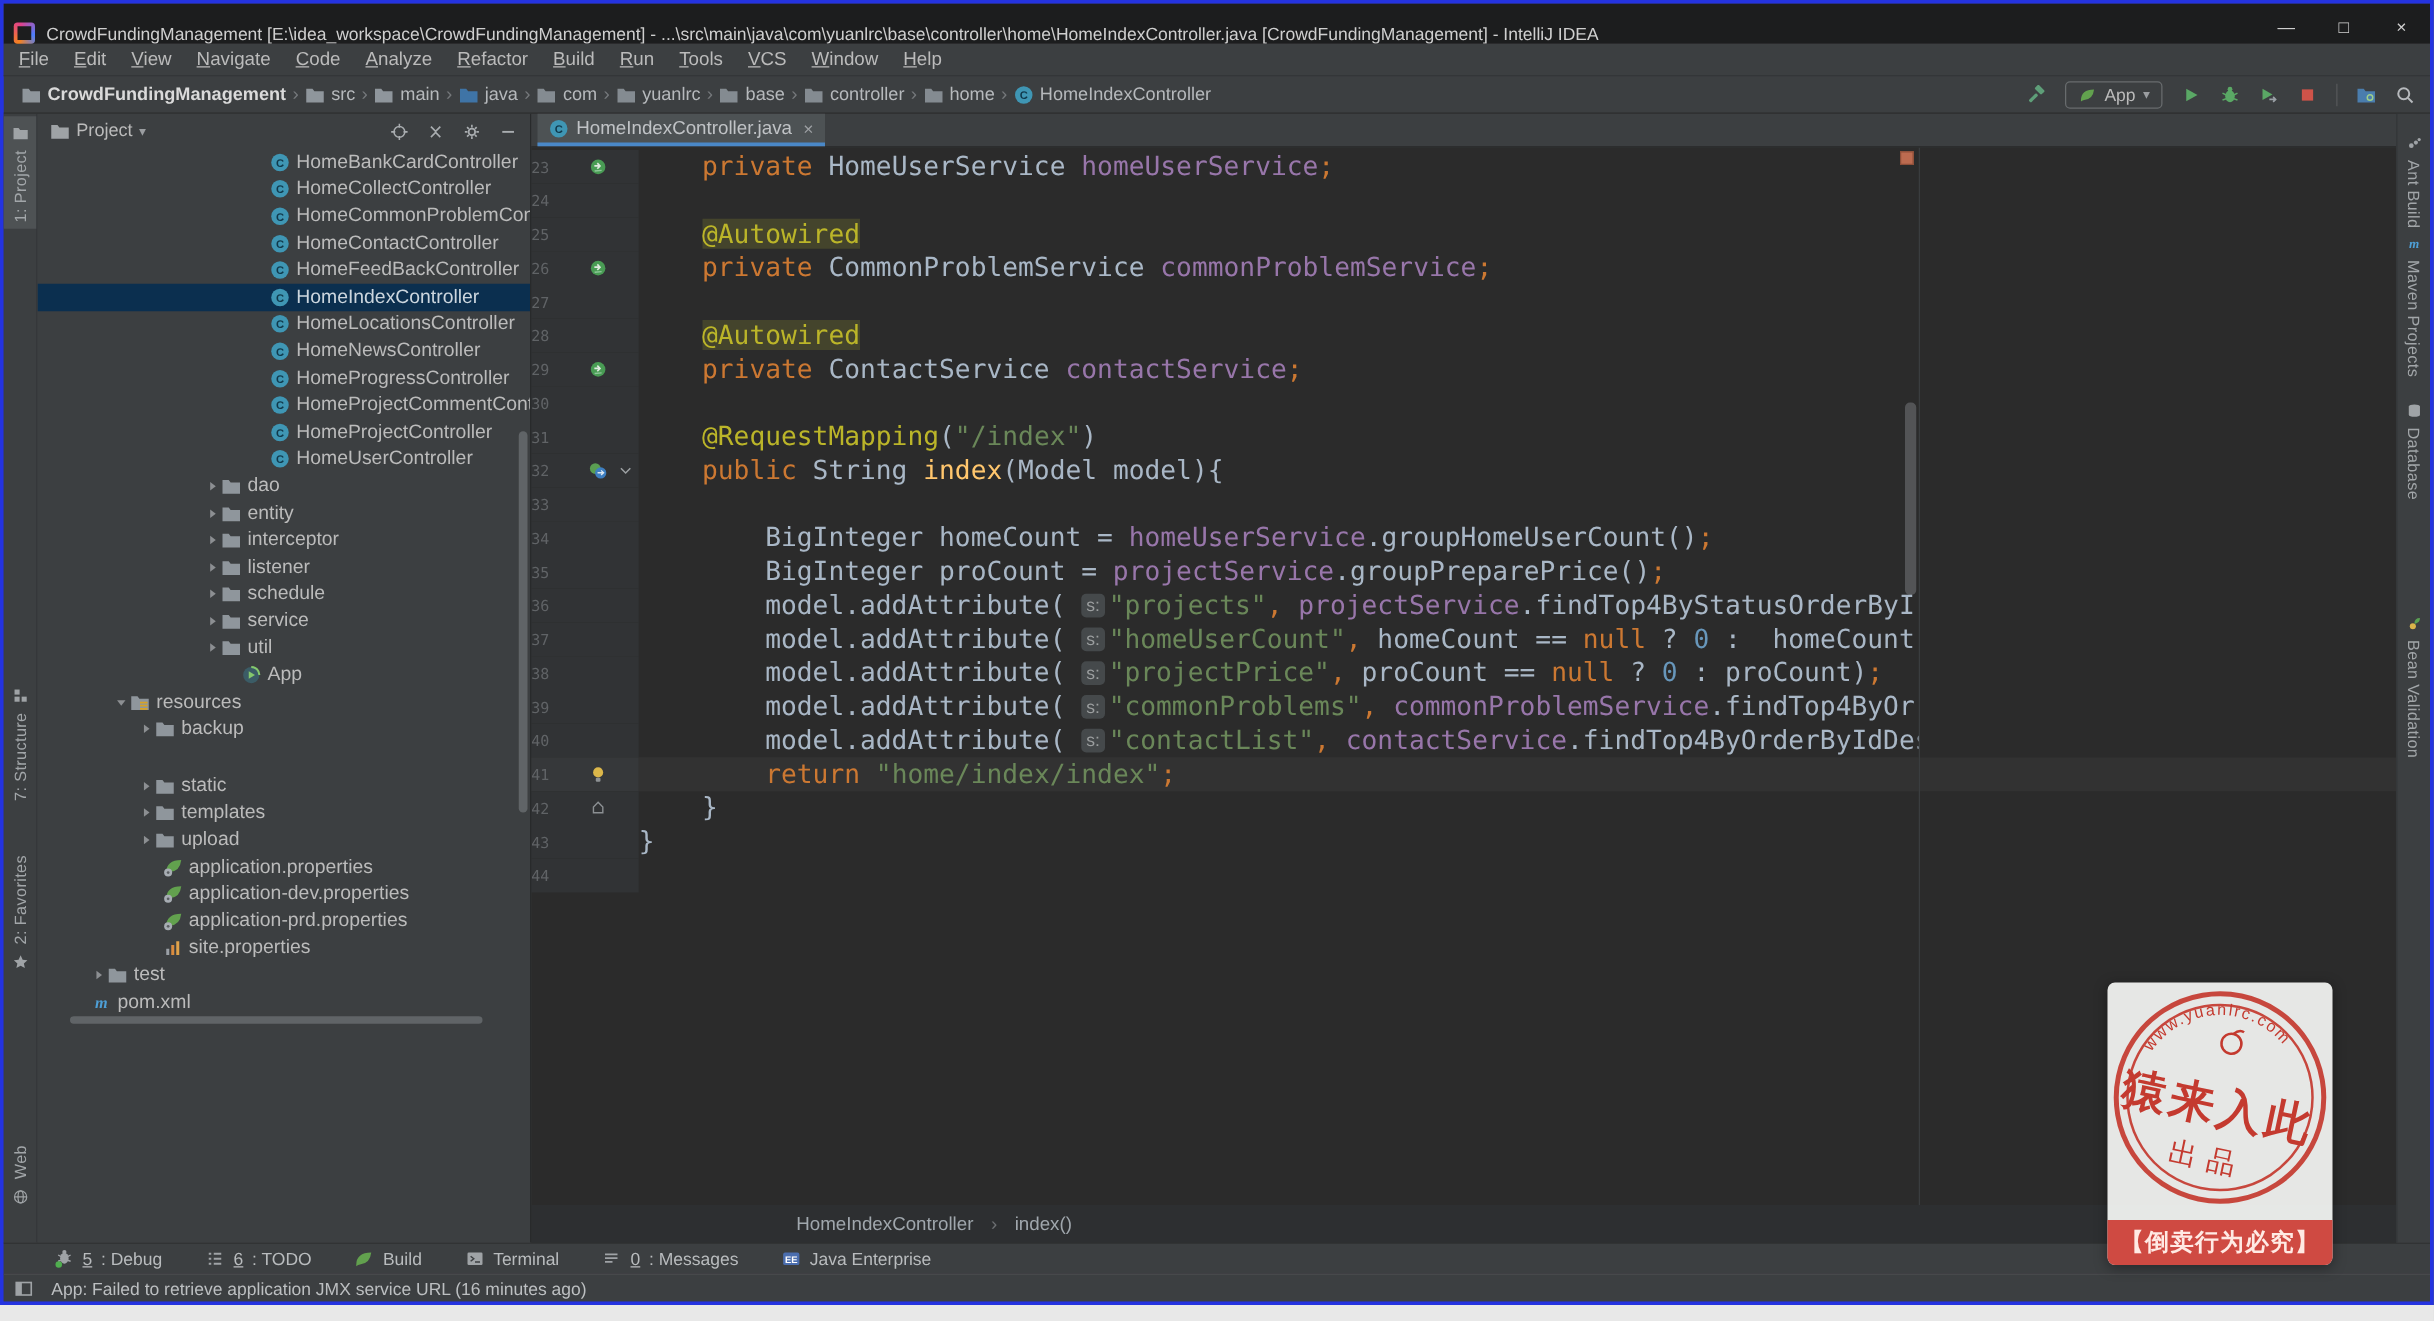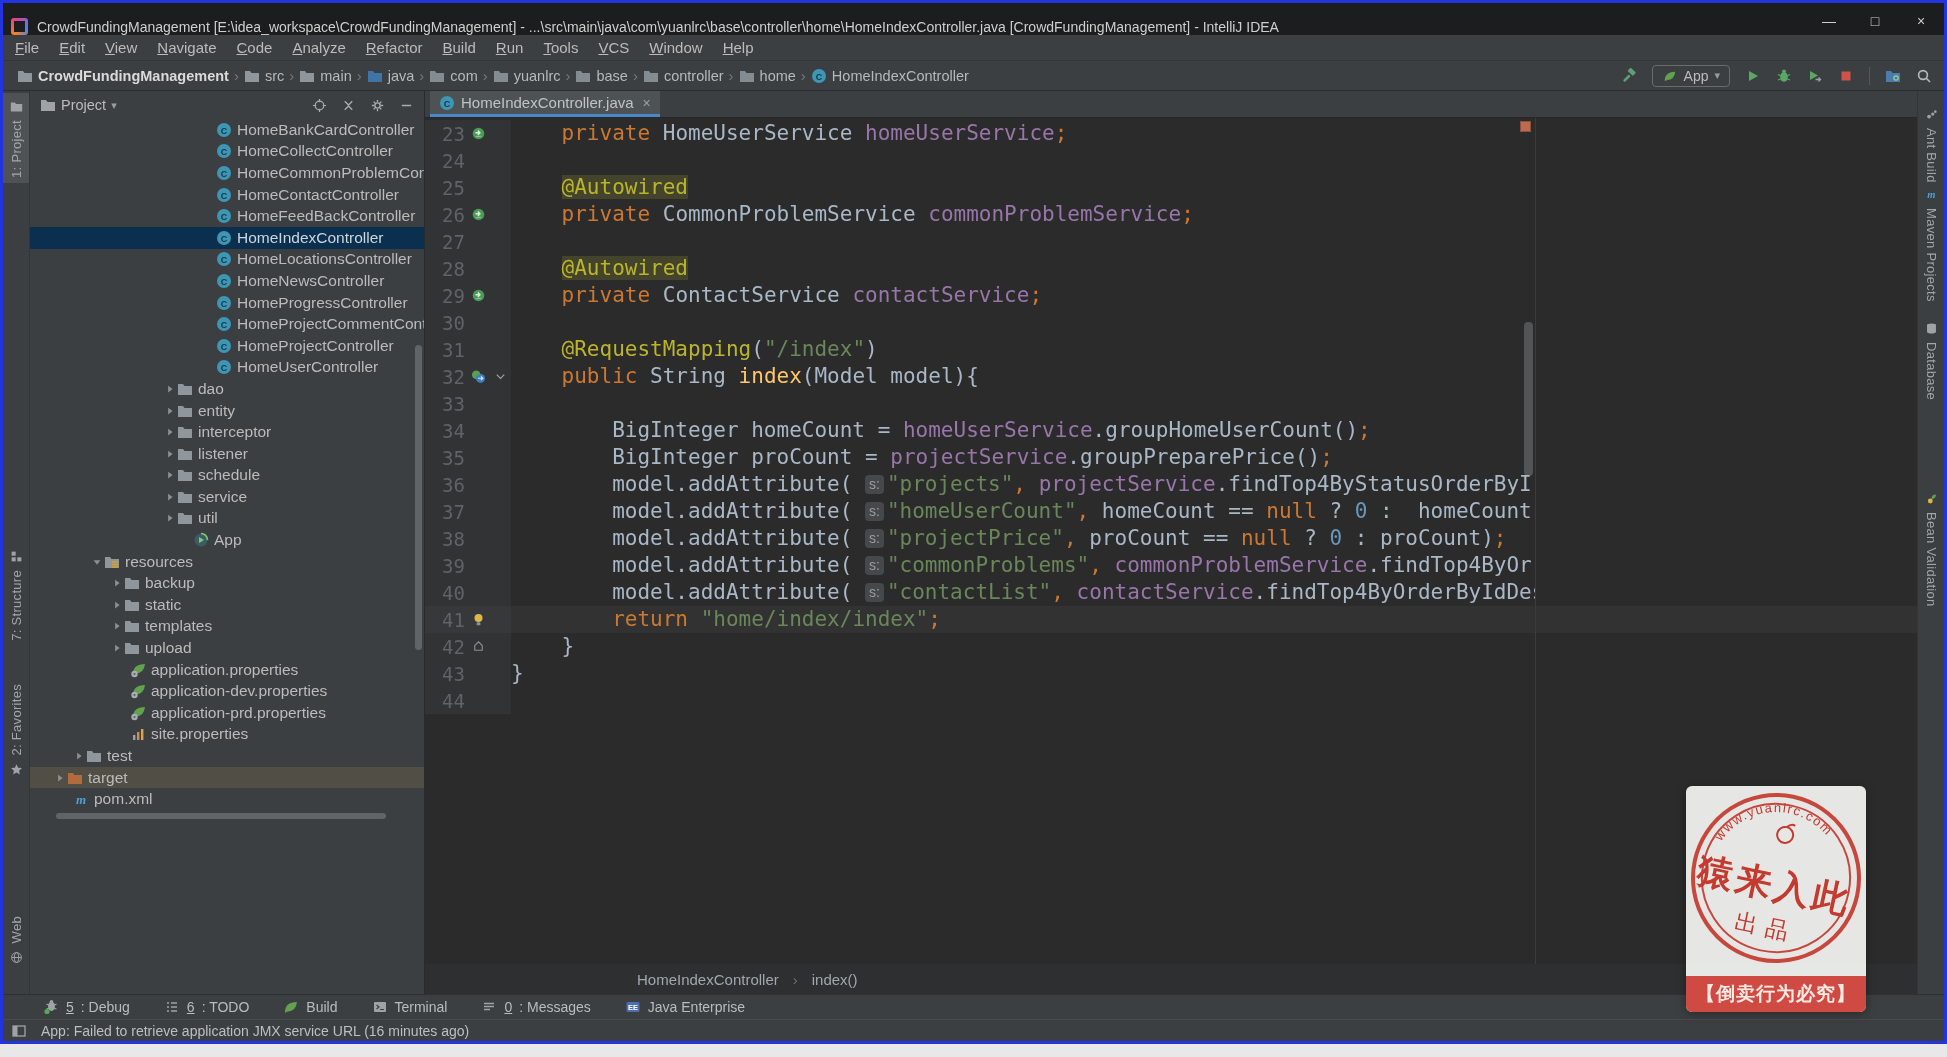--- a/index.html
+++ b/index.html
@@ -69,21 +69,21 @@
     border-bottom:1px solid #272829;flex:none}
   .tab{display:flex;align-items:center;gap:6px;background:#4d5254;padding:0 9px;color:#c0c3c6;
     font-size:15px;border-bottom:3px solid #4a88c7}
   .tab-close{color:#9da0a3;font-size:14px;margin-left:3px}
   .code{flex:1;position:relative;overflow:hidden;font-family:"DejaVu Sans Mono",monospace;font-size:21px}
   .code-inner{position:absolute;top:2px;left:0;right:0}
   .cl-row{display:flex;height:27px}
   .cl-row.hl .ltext,.cl-row.hl{background:#323232}
   .cl-row.hl .gutter{background:#36383a}
   .gutter{width:86px;flex:none;display:flex;align-items:center;height:27px;background:#313335}
-  .gnum{width:40px;text-align:right;color:#606366;font-size:19px;flex:none}
+  .gnum{width:40px;text-align:left;color:#606366;font-size:12px;flex:none}
   .gicon{width:26px;display:flex;justify-content:center;flex:none}
   .gfold{width:18px;display:flex;justify-content:center;flex:none}
   .ltext{white-space:pre;width:1024px;overflow:hidden;color:#a9b7c6;line-height:27px;flex:none}
   .tk-k{color:#cc7832}.tk-t{color:#a9b7c6}.tk-f{color:#9876aa}.tk-s{color:#6a8759}
   .tk-n{color:#6897bb}.tk-a{color:#bbb529}.tk-ah{color:#bbb529;background:#44442c}
   .tk-p{color:#cc7832}.tk-m{color:#ffc66d}
   .tk-h{display:inline-block;background:#45494b;color:#9b9e9f;border-radius:4px;font-size:14px;
     padding:0 4px;margin-right:3px;font-family:"Liberation Sans",sans-serif;line-height:19px;vertical-align:2px}
   .margin-guide{position:absolute;left:1110px;top:0;bottom:0;width:1px;background:#3a3d3f}
   .ed-vscroll{position:absolute;left:1099px;top:204px;width:9px;height:154px;
@@ -618,21 +618,21 @@
                 </svg>
               </span>
             </span>
             <span class="ico">
               <svg viewBox="0 0 16 16">
                 <path d="M1 3h5l1.5 2H15v9H1z" fill="#8f969c"></path>
               </svg>
             </span>
             <span class="lbl">backup</span>
           </div>
-          <div class="tree-row" style="padding-left: 80px;">
+          <div class="tree-row" style="padding-left: 80px; margin-top: 24px;">
             <span class="arrow-slot">
               <span class="ico">
                 <svg viewBox="0 0 16 16">
                   <path d="M5.5 3.5l6 4.5-6 4.5z" fill="#8c8f92"></path>
                 </svg>
               </span>
             </span>
             <span class="ico">
               <svg viewBox="0 0 16 16">
                 <path d="M1 3h5l1.5 2H15v9H1z" fill="#8f969c"></path>
@@ -717,35 +717,20 @@
                   <path d="M5.5 3.5l6 4.5-6 4.5z" fill="#8c8f92"></path>
                 </svg>
               </span>
             </span>
             <span class="ico">
               <svg viewBox="0 0 16 16">
                 <path d="M1 3h5l1.5 2H15v9H1z" fill="#8f969c"></path>
               </svg>
             </span>
             <span class="lbl">test</span>
-          </div>
-          <div class="tree-row hovered" style="padding-left: 23px;">
-            <span class="arrow-slot">
-              <span class="ico">
-                <svg viewBox="0 0 16 16">
-                  <path d="M5.5 3.5l6 4.5-6 4.5z" fill="#8c8f92"></path>
-                </svg>
-              </span>
-            </span>
-            <span class="ico">
-              <svg viewBox="0 0 16 16">
-                <path d="M1 3h5l1.5 2H15v9H1z" fill="#b26a3f"></path>
-              </svg>
-            </span>
-            <span class="lbl">target</span>
           </div>
           <div class="tree-row" style="padding-left: 43px;">
             <span class="ico">
               <svg viewBox="0 0 16 16">
                 <text x="8" y="12.5" font-size="13" font-style="italic" font-weight="bold" text-anchor="middle" fill="#4e9fd6" font-family="serif">m</text>
               </svg>
             </span>
             <span class="lbl">pom.xml</span>
           </div>
         </div>

